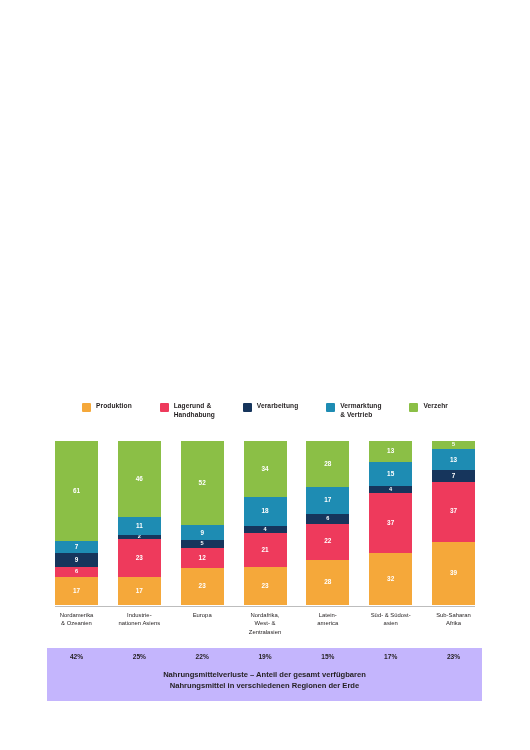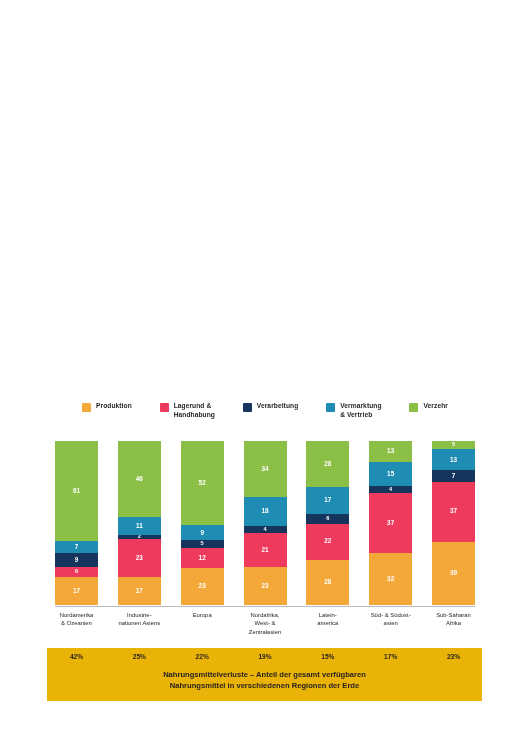--- a/index.html
+++ b/index.html
@@ -52,21 +52,21 @@
   
   #cats{position:absolute;left:55px;top:611px;width:420px;height:36px;}
   .cat{
     position:absolute;top:0;width:62px;text-align:center;
     font-size:5.9px;line-height:8.4px;color:#231f20;white-space:pre-line;
   }
 
   
   #footer{
     position:absolute;left:47px;top:648px;width:435px;height:53px;
-    background:#eab308;
+    background:#c4b5fd;
   }
   #pct-row{position:absolute;left:0;top:5px;width:435px;height:12px;}
   .pct{
     position:absolute;top:0;width:62px;text-align:center;
     font-size:6.6px;font-weight:bold;color:#231f20;
   }
   #caption{
     position:absolute;left:0;top:21px;width:435px;text-align:center;
     font-size:7.6px;font-weight:bold;line-height:11px;color:#231f20;
     white-space:pre-line;

